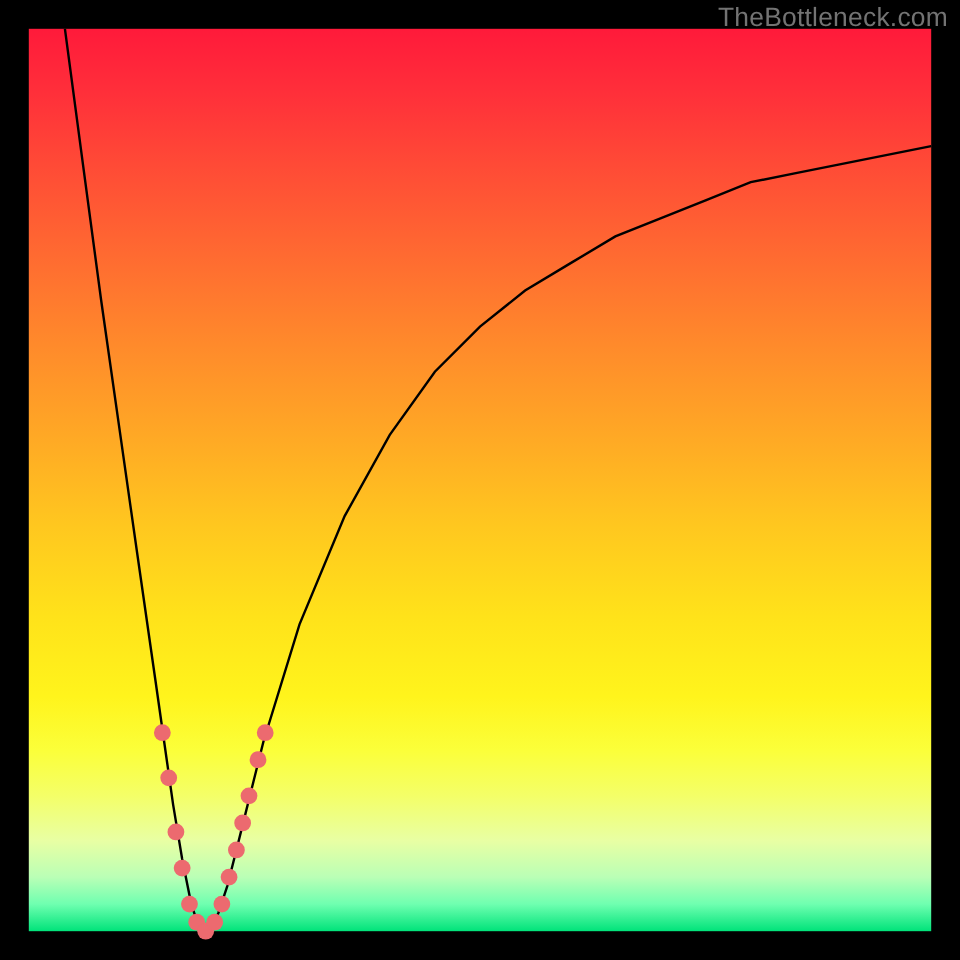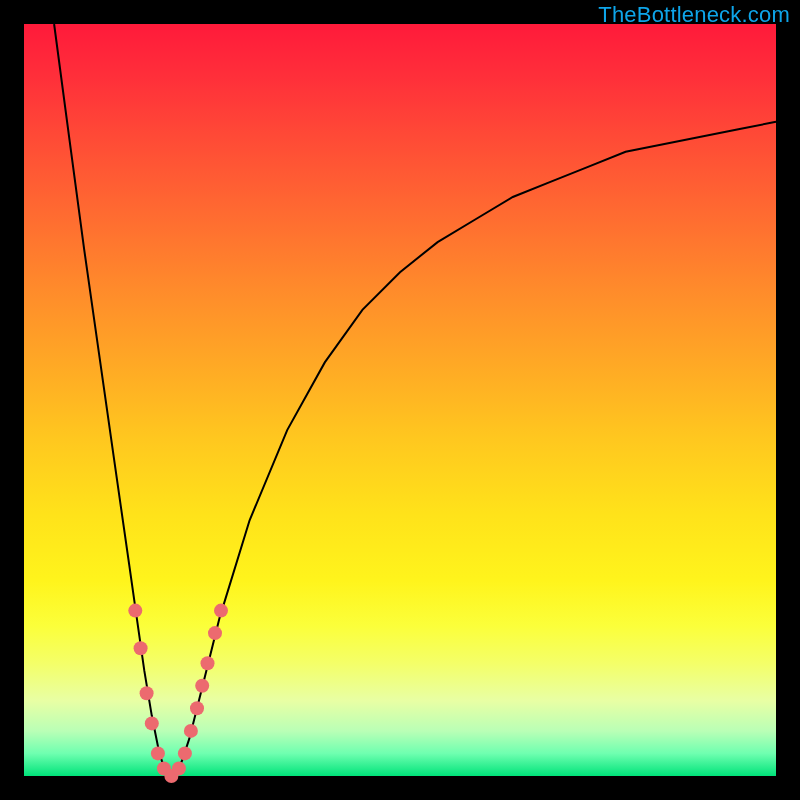--- a/index.html
+++ b/index.html
@@ -40,21 +40,21 @@
       #e8ffa4 90%,
       #baffb6 94%,
       #6fffb0 97%,
       #00e37a 100%
     );
   }
   .watermark {
     position: absolute;
     top: 2px;
     right: 10px;
-    color: #0ea5e9;
+    color: #737373;
     font-size: 22px;
     font-weight: 500;
     letter-spacing: 0.2px;
     user-select: none;
   }
   svg.curve {
     position: absolute;
     top: 0; left: 0;
     width: 752px;
     height: 752px;

